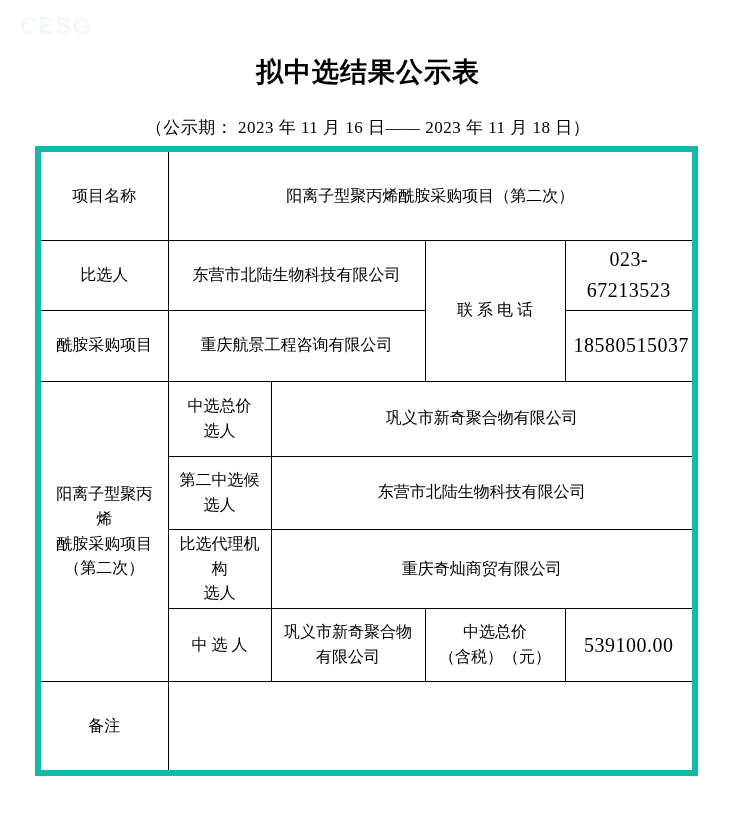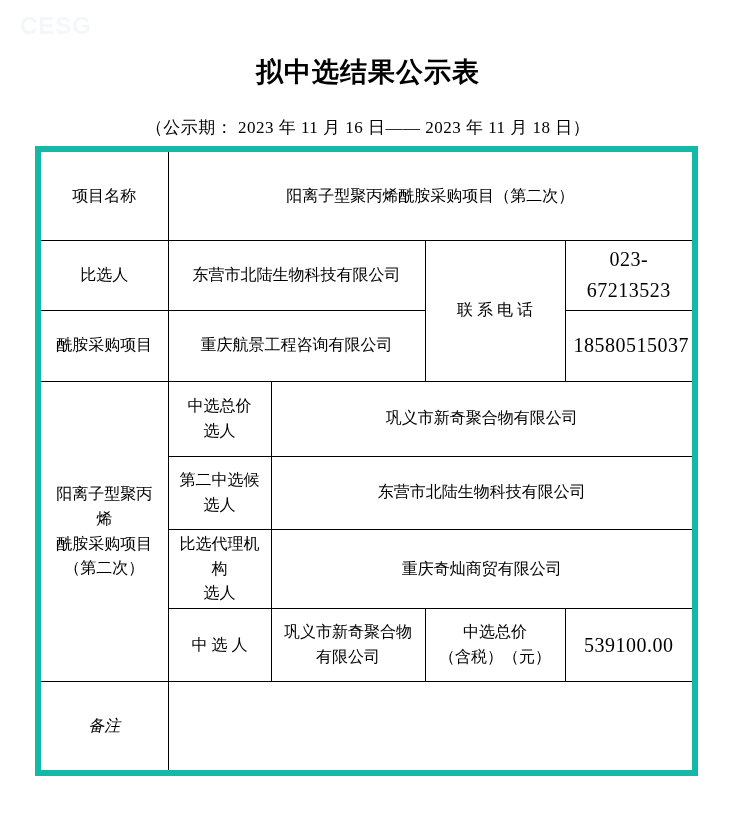--- a/index.html
+++ b/index.html
@@ -57,21 +57,21 @@
   col.c3 { width: 154px; }
   col.c4 { width: 140px; }
   col.c5 { width: 130px; }
   tr.r1 { height: 91px; }
   tr.r2 { height: 70px; font-family: Liberation Serif, serif; }
   tr.r3 { height: 71px; }
   tr.r4 { height: 75px; }
   tr.r5 { height: 73px; }
   tr.r6 { height: 73px; }
   tr.r7 { height: 73px; }
-  tr.r8 { height: 91px; font-style: italic; }
+  tr.r8 { height: 91px; }
   td.num { font-size: 20px; letter-spacing: 0.5px; }
 </style>
 </head>
 <body>
 
 <div class="watermark">CESG</div>
 
 <div class="doc-title">拟中选结果公示表</div>
 
 <div class="doc-subtitle">（公示期： 2023 年 11 月 16 日—— 2023 年 11 月 18 日）</div>

